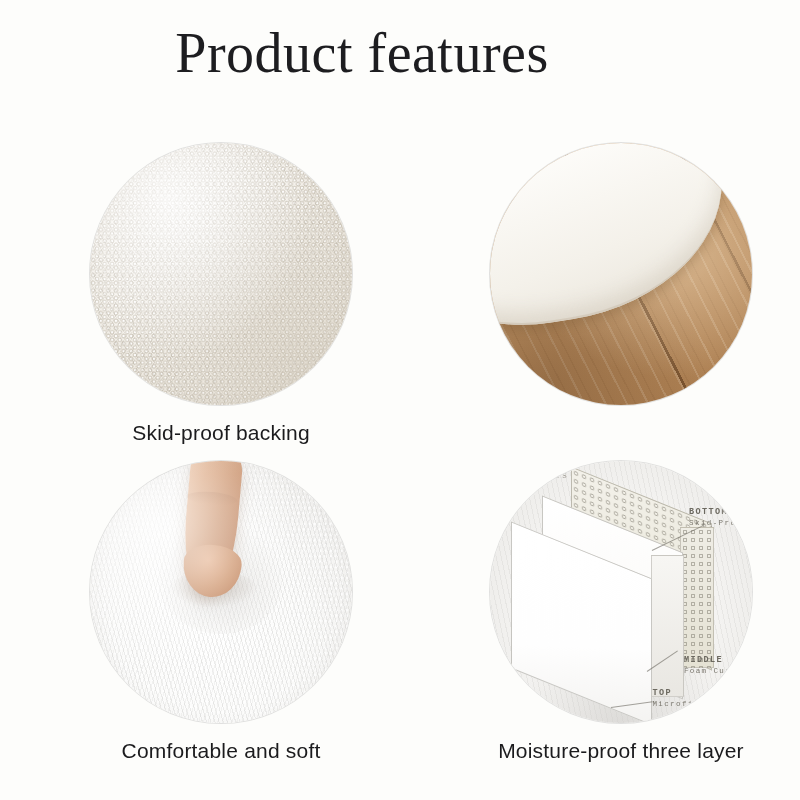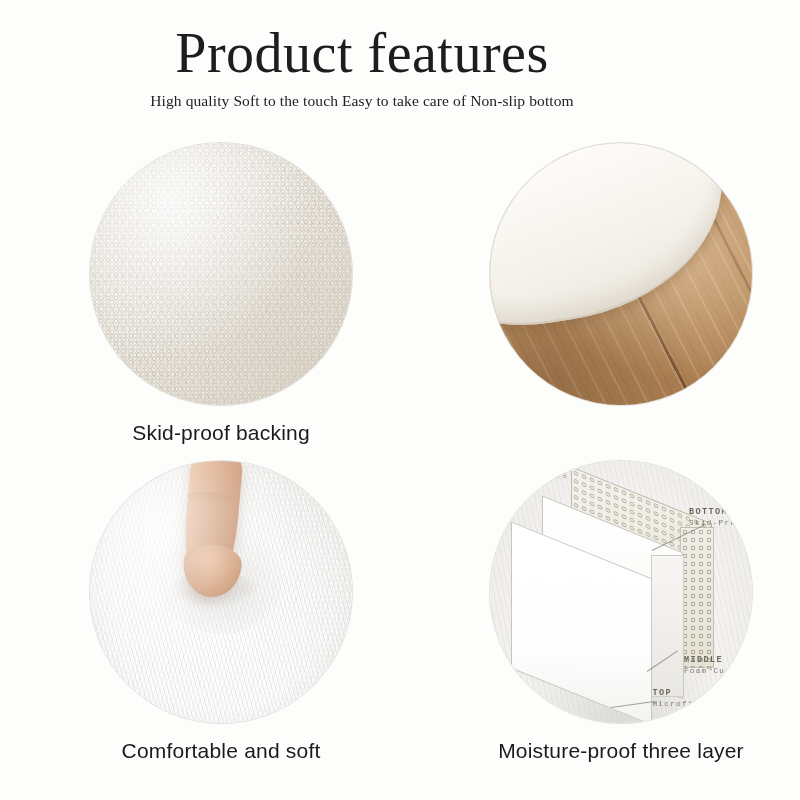--- a/index.html
+++ b/index.html
@@ -382,21 +382,20 @@
     letter-spacing: 2.2px;
     color: #a6a39b;
     white-space: nowrap;
   }
 </style>
 </head>
 <body>
 
 <div class="header">
   <h1 class="page-title">Product features</h1>
-  <p class="page-subtitle">High quality Soft to the touch Easy to take care of Non-slip bottom</p>
 </div>
 
 <div class="features-grid">
 
   <div class="feature-cell cell-tl">
     <div class="circle-wrap">
       <div class="photo mesh-base">
         <div class="mesh-weave"></div>
         <div class="mesh-strands"></div>
         <div class="mesh-shade"></div>

